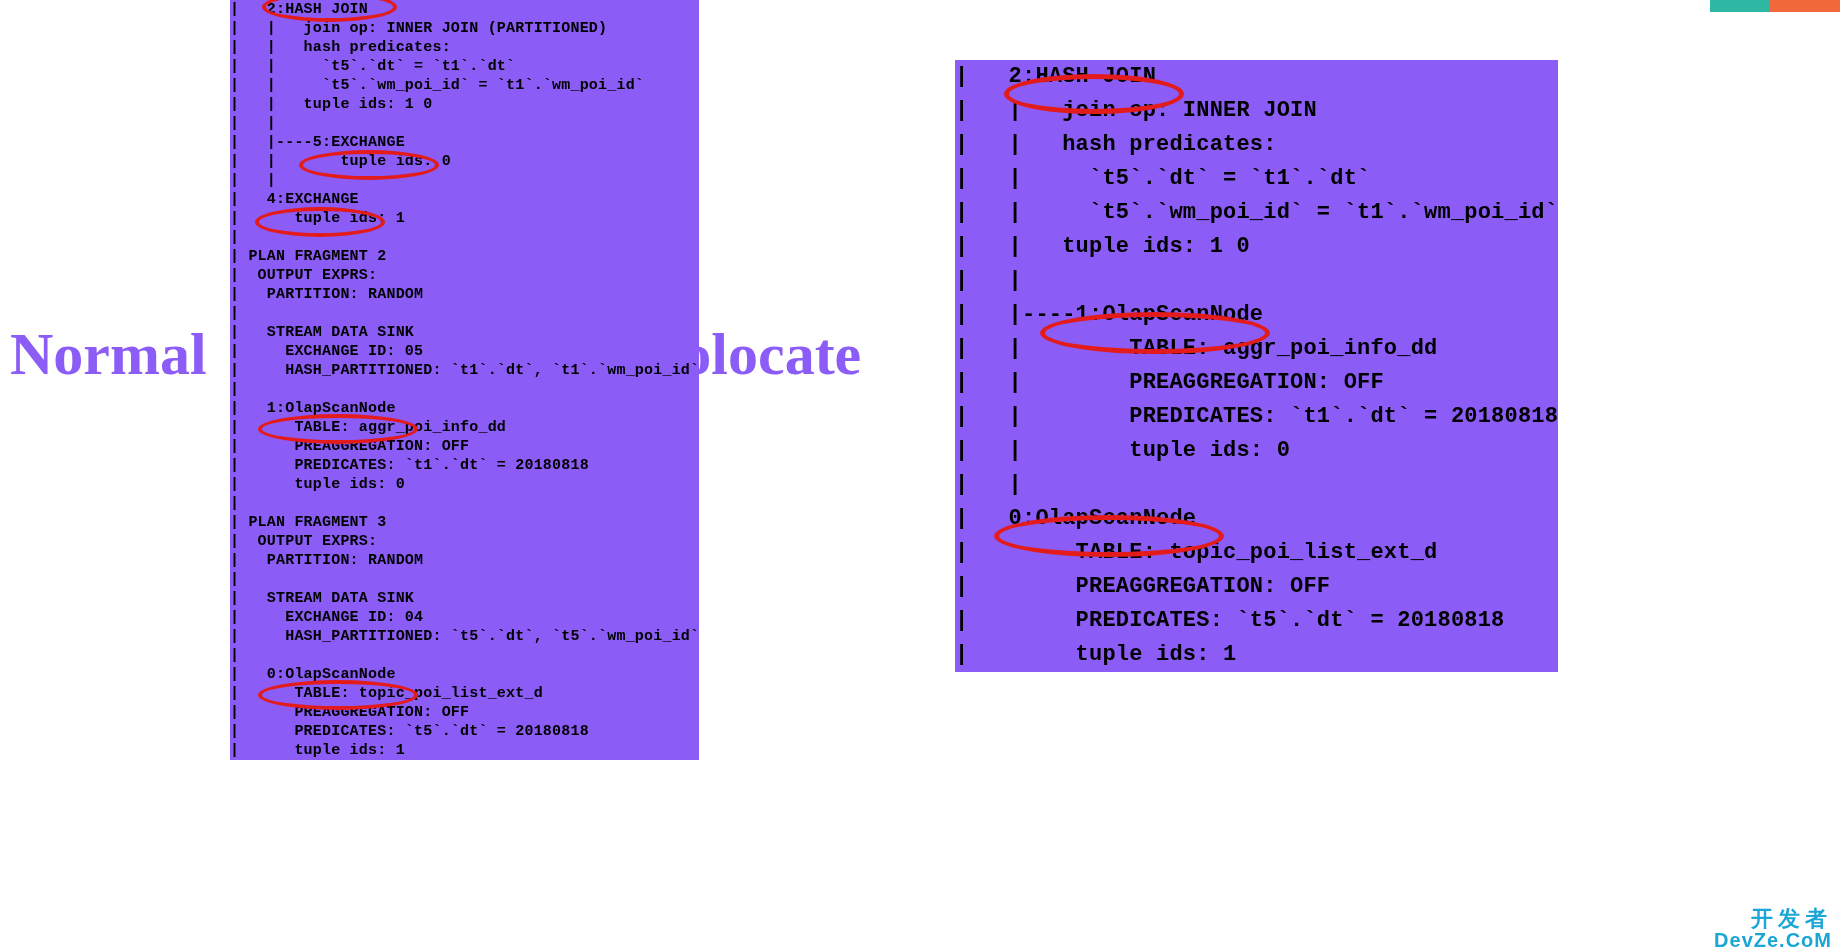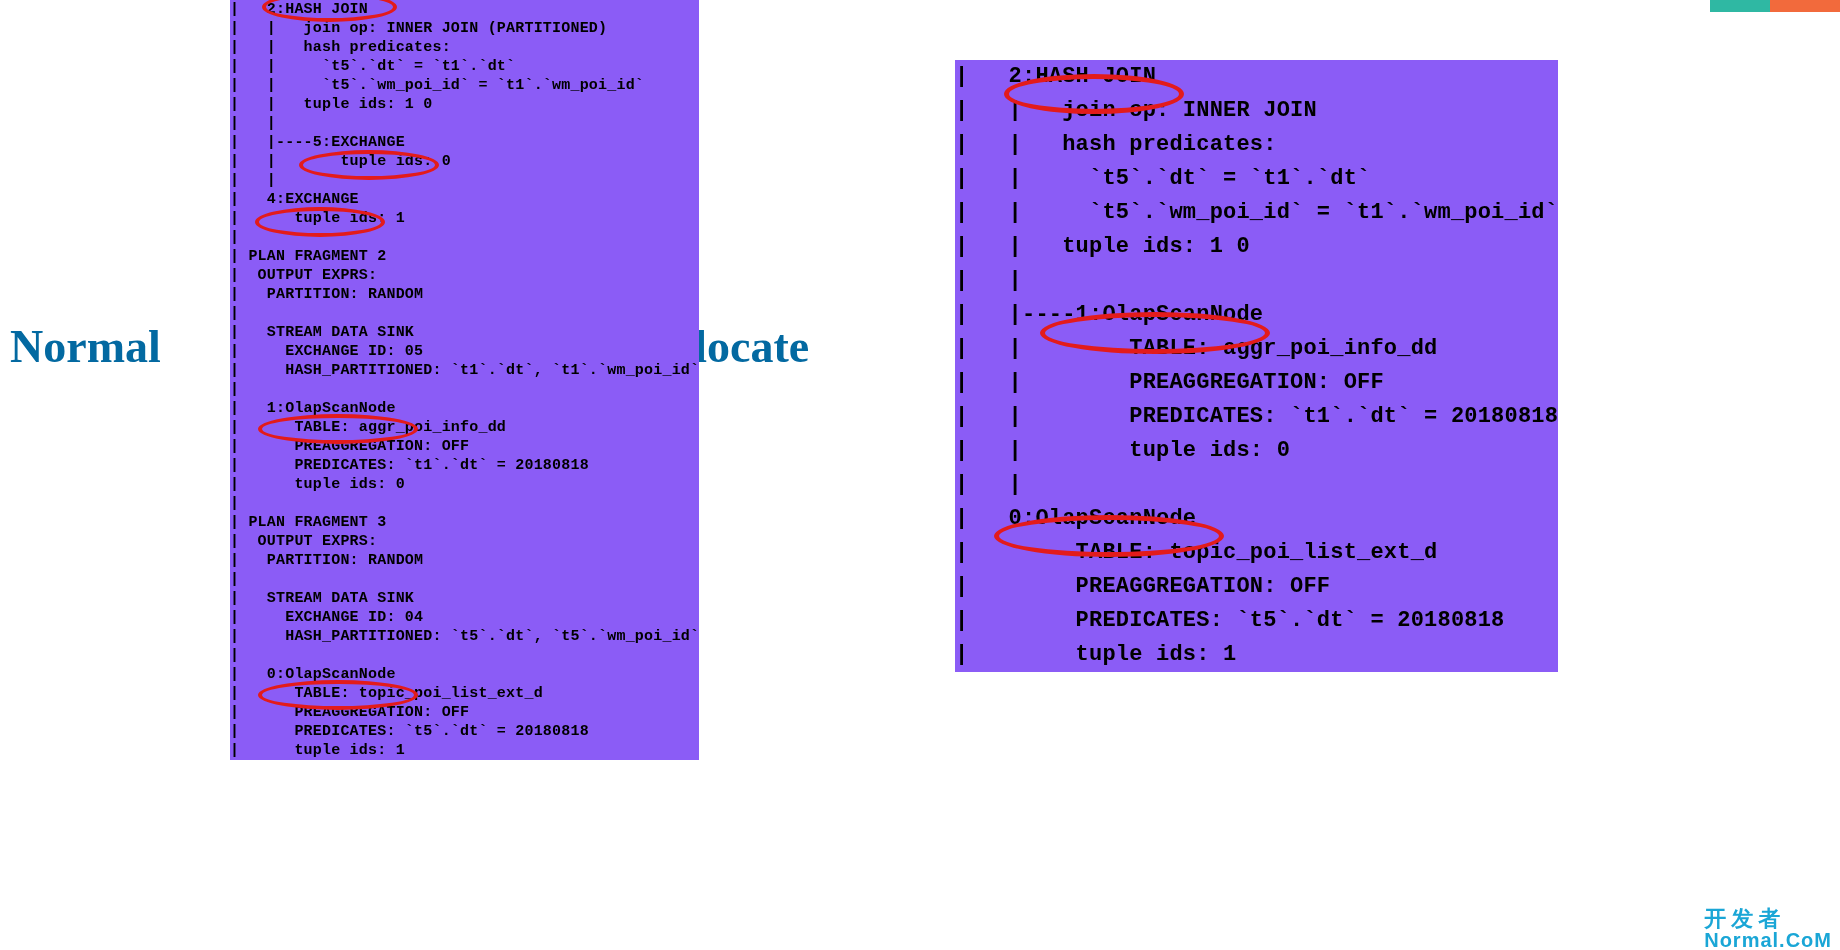--- a/index.html
+++ b/index.html
@@ -16,23 +16,23 @@
     top: 0;
     right: 0;
     display: flex;
   }
   .tab-a { width: 60px; height: 12px; background: #2fb8a3; }
   .tab-b { width: 70px; height: 12px; background: #f26a3c; }
 
   .side-label {
     position: absolute;
     font-family: "Times New Roman", serif;
-    font-size: 46px;
+    font-size: 60px;
     font-weight: bold;
-    color: #0369a1;
+    color: #8b5cf6;
     text-align: center;
   }
   .label-normal { top: 320px; left: 10px; }
   .label-colocate { top: 320px; left: 638px; }
 
   .plan-block {
     position: absolute;
     background: #8b5cf6;
     font-family: "Courier New", monospace;
     white-space: pre;
@@ -61,20 +61,21 @@
     border: 4px solid #e31b1b;
     border-radius: 50%;
     pointer-events: none;
   }
 
   .watermark {
     position: absolute;
     right: 8px;
     bottom: 0;
     font-family: Arial, sans-serif;
+    text-align: right;
     line-height: 1;
   }
   .wm1 {
     color: #1aa6d6;
     font-size: 22px;
     font-weight: bold;
     letter-spacing: 5px;
     text-shadow: 1px 1px 0 #fff, -1px -1px 0 #fff;
   }
   .wm2 {
@@ -104,14 +105,14 @@
 <div class="oval" style="top:207px; left:255px; width:130px; height:30px;"></div>
 <div class="oval" style="top:414px; left:258px; width:160px; height:30px;"></div>
 <div class="oval" style="top:680px; left:258px; width:160px; height:30px;"></div>
 
 <div class="oval" style="top:74px; left:1004px; width:180px; height:40px;border-width:5px;"></div>
 <div class="oval" style="top:312px; left:1040px; width:230px; height:42px;border-width:5px;"></div>
 <div class="oval" style="top:515px; left:994px; width:230px; height:42px;border-width:5px;"></div>
 
 <div class="watermark">
   <div class="wm1">开发者</div>
-  <div class="wm2">Normal.CoM</div>
+  <div class="wm2">DevZe.CoM</div>
 </div>
 
 </body></html>

